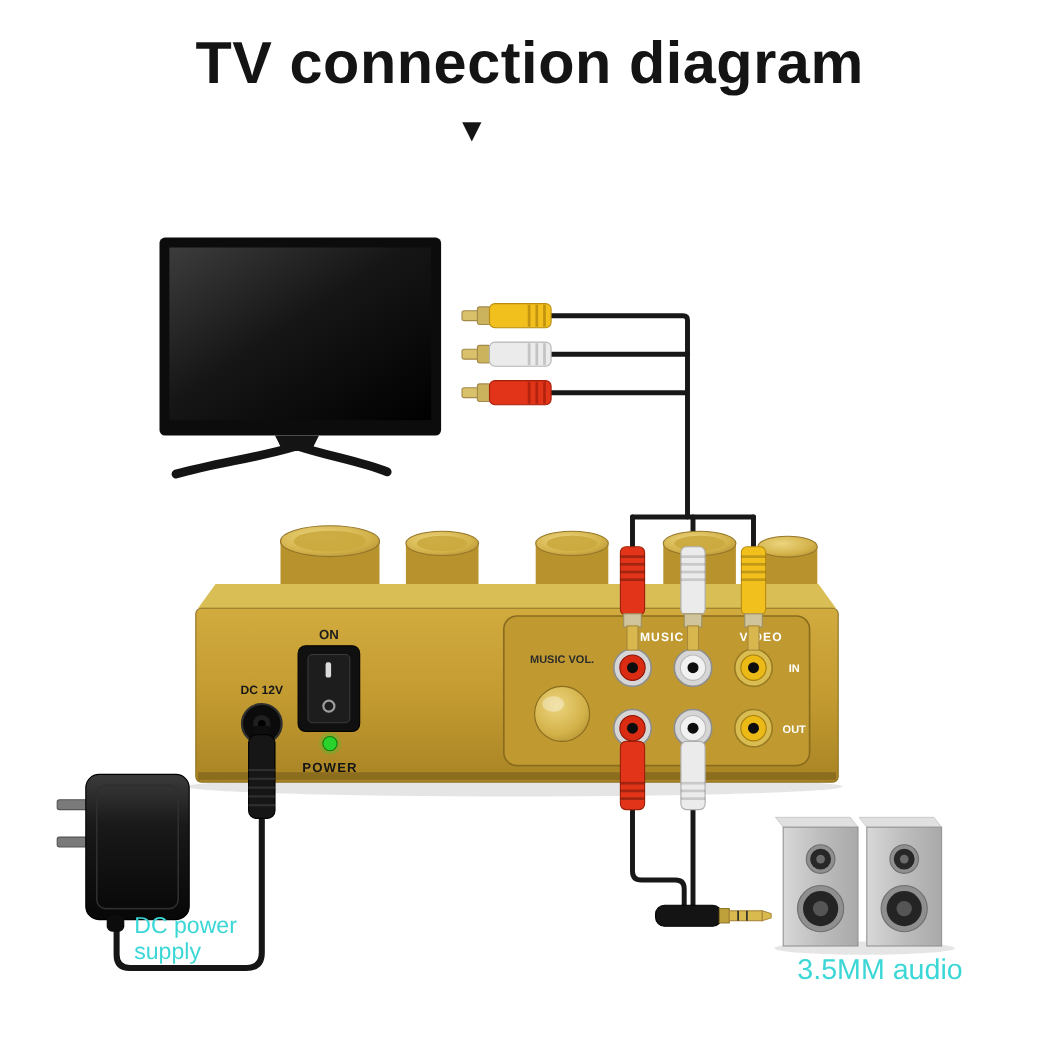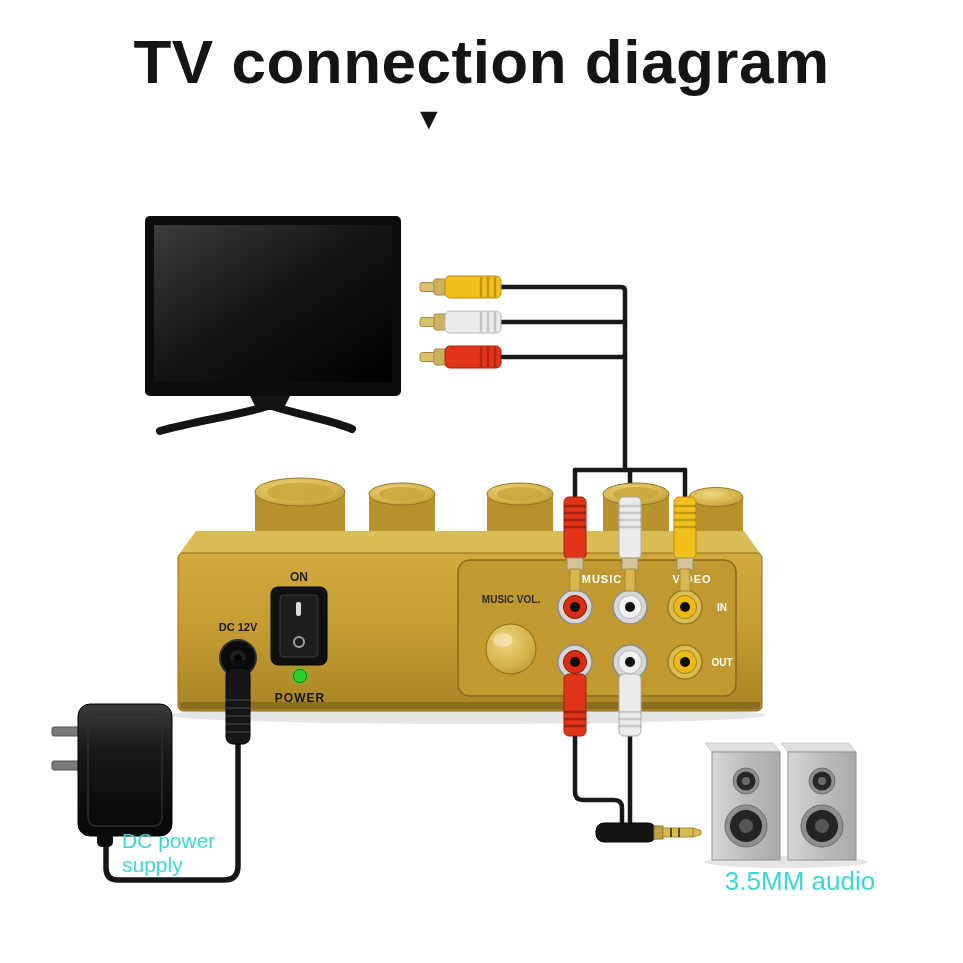--- a/index.html
+++ b/index.html
@@ -1,19 +1,19 @@
 <!DOCTYPE html>
 <html><head>
 <meta charset="utf-8">
 <style>
   html,body{margin:0;padding:0;background:#ffffff;}
   .stage{position:relative;width:963px;height:963px;background:#ffffff;overflow:hidden;
          font-family:"Liberation Sans",sans-serif;}
   .title{position:absolute;top:26px;left:0;width:100%;text-align:center;margin:0;
-         font-size:62px;font-weight:600;color:#141414;letter-spacing:.5px;
+         font-size:54px;font-weight:600;color:#141414;letter-spacing:.5px;
          font-family:"Liberation Sans",sans-serif;}
   .pointer{position:absolute;top:104px;left:414px;font-size:30px;color:#141414;line-height:1;}
   svg.scene{position:absolute;left:0;top:0;}
   text{font-family:"Liberation Sans",sans-serif;}
 </style>
 </head>
 <body>
 
 <div class="stage">
 

